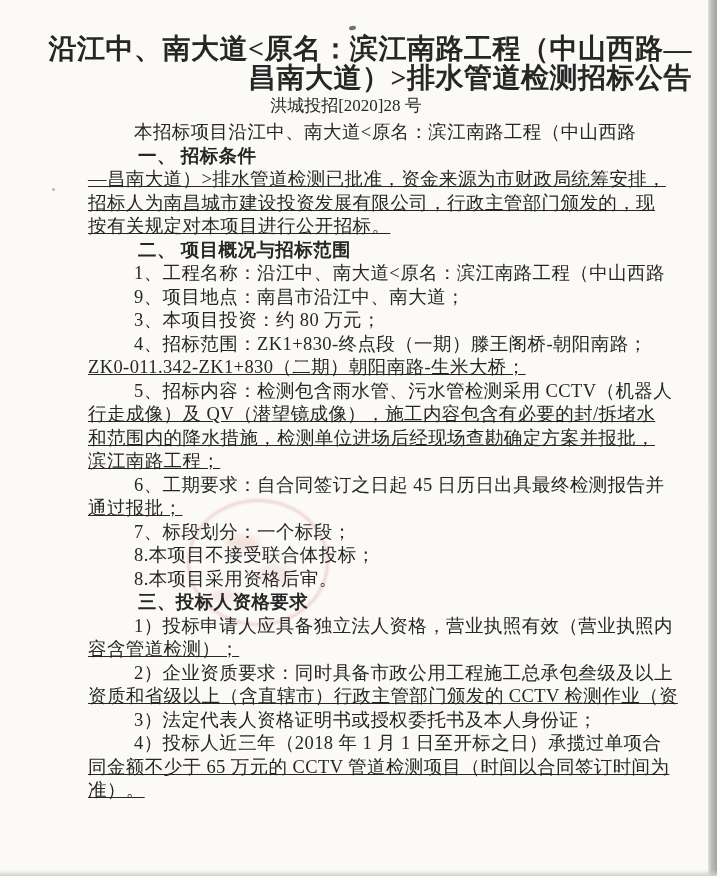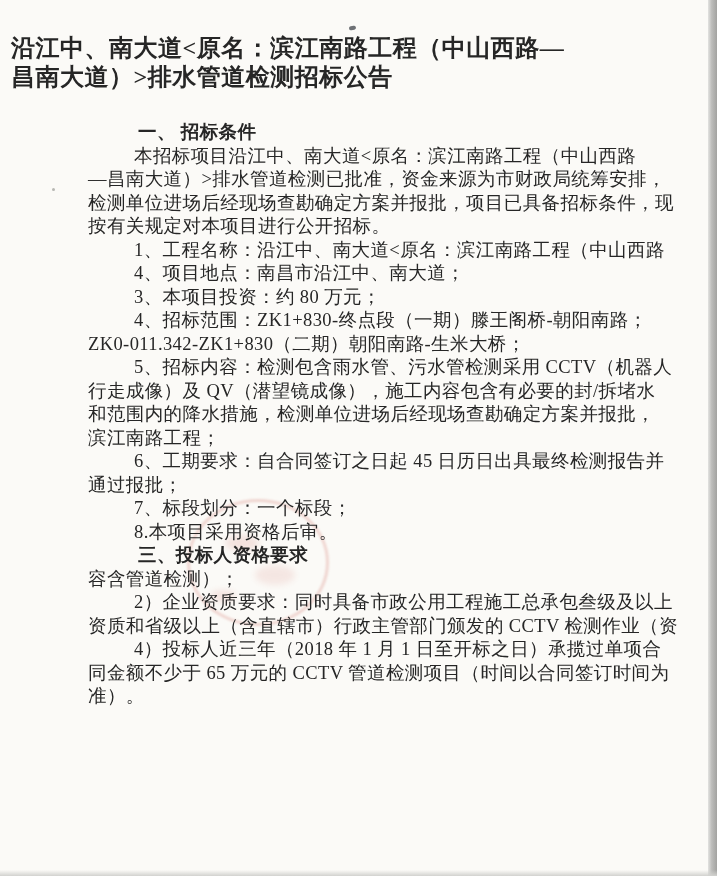--- a/index.html
+++ b/index.html
@@ -47,24 +47,24 @@
   .seal-blob{
     position:absolute;border-radius:50%;
     background:var(--seal);
     filter:blur(3px);
   }
   .seal-blob.b1{left:225px;top:535px;width:34px;height:16px;opacity:.13;}
   .seal-blob.b2{left:255px;top:565px;width:40px;height:20px;opacity:.10;}
   .seal-blob.b3{left:210px;top:590px;width:26px;height:12px;opacity:.12;}
 
   .title{
-    position:absolute;left:11px;top:34px;width:692px;
-    text-align:left;
+    position:absolute;left:0;top:34px;width:692px;
+    text-align:right;
     font-weight:bold;
-    font-size:24px;line-height:29px;
+    font-size:28px;line-height:29px;
     color:var(--ink);
     letter-spacing:.5px;
   }
   .docnum{
     position:absolute;left:0;top:96px;width:692px;
     text-align:center;
     font-size:17px;line-height:20px;
     color:var(--ink);
   }
   .body-lines{
@@ -72,61 +72,66 @@
     color:var(--ink);
   }
   .line{
     height:23.5px;line-height:23.5px;
     font-size:18.5px;
     white-space:pre;
     letter-spacing:.4px;
   }
   .line.heading{font-weight:bold;padding-left:50px;}
   .line.indent{padding-left:46px;}
-  .line.flush{padding-left:0;}
+  .line.flush{padding-left:0;text-decoration:underline;}
 </style>
 </head>
 <body>
 
 <div class="page">
 
   <div class="seal"></div>
   <div class="seal-blob b1"></div>
   <div class="seal-blob b2"></div>
   <div class="seal-blob b3"></div>
 
   <div class="title">
     <div>沿江中、南大道&lt;原名：滨江南路工程（中山西路—</div>
     <div>昌南大道）&gt;排水管道检测招标公告</div>
   </div>
 
+  <div class="docnum">洪城投招[2020]28 号</div>
 
   <div class="body-lines">
+      <div class="line indent">本招标项目沿江中、南大道&lt;原名：滨江南路工程（中山西路</div>
       <div class="line heading">一、 招标条件</div>
-      <div class="line indent">本招标项目沿江中、南大道&lt;原名：滨江南路工程（中山西路</div>
       <div class="line flush">—昌南大道）&gt;排水管道检测已批准，资金来源为市财政局统筹安排，</div>
-      <div class="line flush">检测单位进场后经现场查勘确定方案并报批，项目已具备招标条件，现</div>
+      <div class="line flush">招标人为南昌城市建设投资发展有限公司，行政主管部门颁发的，现</div>
       <div class="line flush">按有关规定对本项目进行公开招标。</div>
+      <div class="line heading">二、 项目概况与招标范围</div>
       <div class="line indent">1、工程名称：沿江中、南大道&lt;原名：滨江南路工程（中山西路</div>
-      <div class="line indent">4、项目地点：南昌市沿江中、南大道；</div>
+      <div class="line indent">9、项目地点：南昌市沿江中、南大道；</div>
       <div class="line indent">3、本项目投资：约 80 万元；</div>
       <div class="line indent">4、招标范围：ZK1+830-终点段（一期）滕王阁桥-朝阳南路；</div>
       <div class="line flush">ZK0-011.342-ZK1+830（二期）朝阳南路-生米大桥；</div>
       <div class="line indent">5、招标内容：检测包含雨水管、污水管检测采用 CCTV（机器人</div>
       <div class="line flush">行走成像）及 QV（潜望镜成像），施工内容包含有必要的封/拆堵水</div>
       <div class="line flush">和范围内的降水措施，检测单位进场后经现场查勘确定方案并报批，</div>
       <div class="line flush">滨江南路工程；</div>
       <div class="line indent">6、工期要求：自合同签订之日起 45 日历日出具最终检测报告并</div>
       <div class="line flush">通过报批；</div>
       <div class="line indent">7、标段划分：一个标段；</div>
+      <div class="line indent">8.本项目不接受联合体投标；</div>
       <div class="line indent">8.本项目采用资格后审。</div>
       <div class="line heading">三、投标人资格要求</div>
+      <div class="line indent">1）投标申请人应具备独立法人资格，营业执照有效（营业执照内</div>
       <div class="line flush">容含管道检测）；</div>
       <div class="line indent">2）企业资质要求：同时具备市政公用工程施工总承包叁级及以上</div>
       <div class="line flush">资质和省级以上（含直辖市）行政主管部门颁发的 CCTV 检测作业（资</div>
+      <div class="line indent">3）法定代表人资格证明书或授权委托书及本人身份证；</div>
       <div class="line indent">4）投标人近三年（2018 年 1 月 1 日至开标之日）承揽过单项合</div>
       <div class="line flush">同金额不少于 65 万元的 CCTV 管道检测项目（时间以合同签订时间为</div>
       <div class="line flush">准）。</div>
     </div>
 
   <div class="speck"></div>
   <div class="speck2"></div>
   <div class="edge-right"></div>
   <div class="edge-bottom"></div>
 </div>

